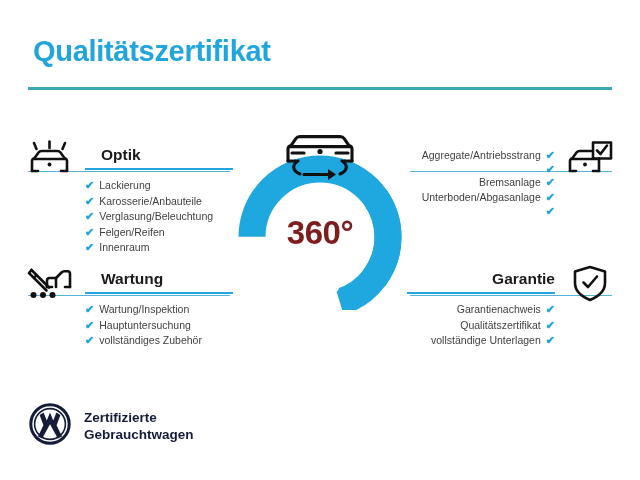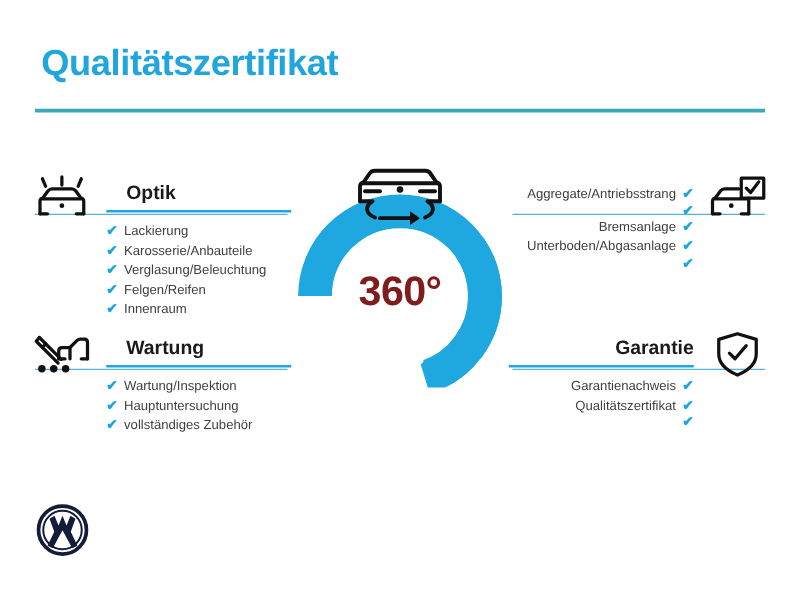--- a/index.html
+++ b/index.html
@@ -299,20 +299,21 @@
     <div class="items">
       <div class="item">
         <span>Garantienachweis</span>
         <span class="check">✔</span>
       </div>
       <div class="item">
         <span>Qualitätszertifikat</span>
         <span class="check">✔</span>
       </div>
       <div class="item">
+        <span>vollständige Unterlagen</span>
         <span class="check">✔</span>
       </div>
     </div>
   </div>
 
   <div class="badge">
     <svg width="184" height="192" viewBox="0 0 184 192">
 
       <circle cx="92" cy="119" r="73" fill="#ffffff"></circle>
 
@@ -348,15 +349,19 @@
   </div>
 
   <div class="footer">
     <span>
       <svg width="42" height="42" viewBox="0 0 42 42">
         <circle cx="21" cy="21" r="19.2" fill="none" stroke="#141c3a" stroke-width="3"></circle>
         <circle cx="21" cy="21" r="15.4" fill="none" stroke="#141c3a" stroke-width="1.6"></circle>
         <path d="M21 9.6 L24.2 17.4 L27.4 9.6 L31.4 11.9 L27.6 22.3 L33 33.6 L28.8 35.6 L21 21.2 L13.2 35.6 L9 33.6 L14.4 22.3 L10.6 11.9 L14.6 9.6 L17.8 17.4 Z" fill="#141c3a"></path>
       </svg>
     </span>
+    <span class="footer-text">
+      <span>Zertifizierte</span><br>
+      <span>Gebrauchtwagen</span>
+    </span>
   </div>
 
 </div>
 
 </body></html>

